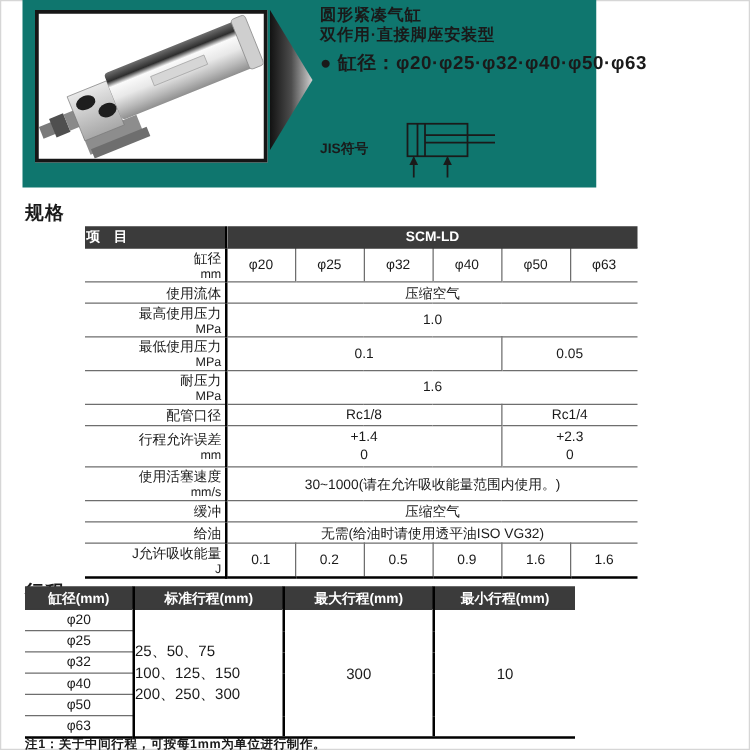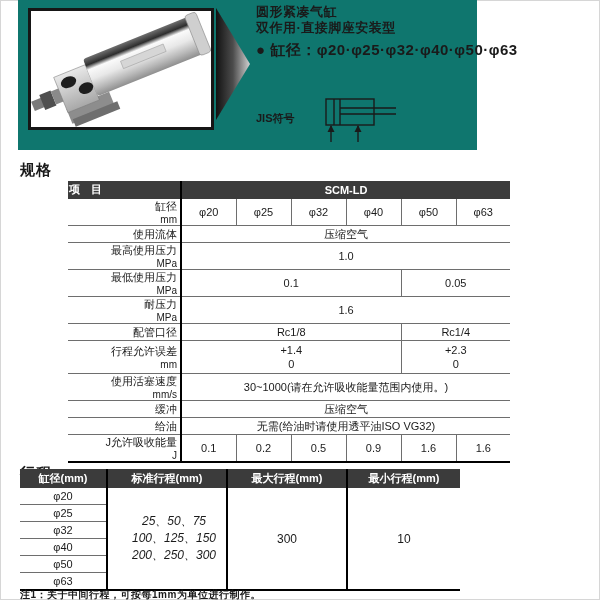--- a/index.html
+++ b/index.html
@@ -42,21 +42,21 @@
   tr.last td{border-bottom:2px solid #000;}
   td.twoline{height:32px;}
   .stack{line-height:14px;}
 
   .stroke-table{position:absolute;left:20px;top:469px;width:440px;}
   .stroke-table td.hsep{border-left:2px solid #000;}
   .stroke-table tr.dark td{height:18px;}
   .stroke-table td.span-cell{border-bottom:2px solid #000;vertical-align:middle;}
   .stroke-table td.bore-cell{border-bottom:1px solid #6e6e6e;}
   .stroke-table td.bore-last{border-bottom:2px solid #000;}
-  .standard-lines{text-align:center;padding-left:16px;font-size:12px;line-height:17px;font-style:italic;}
+  .standard-lines{text-align:left;padding-left:0;font-size:12px;line-height:17px;}
   .big-val{font-size:12px;}
 
   .note{position:absolute;left:20px;top:588px;font-size:10px;font-weight:bold;letter-spacing:0.5px;}
 </style>
 </head>
 <body>
 
 <div class="frame"></div>
 
 <div class="banner">

